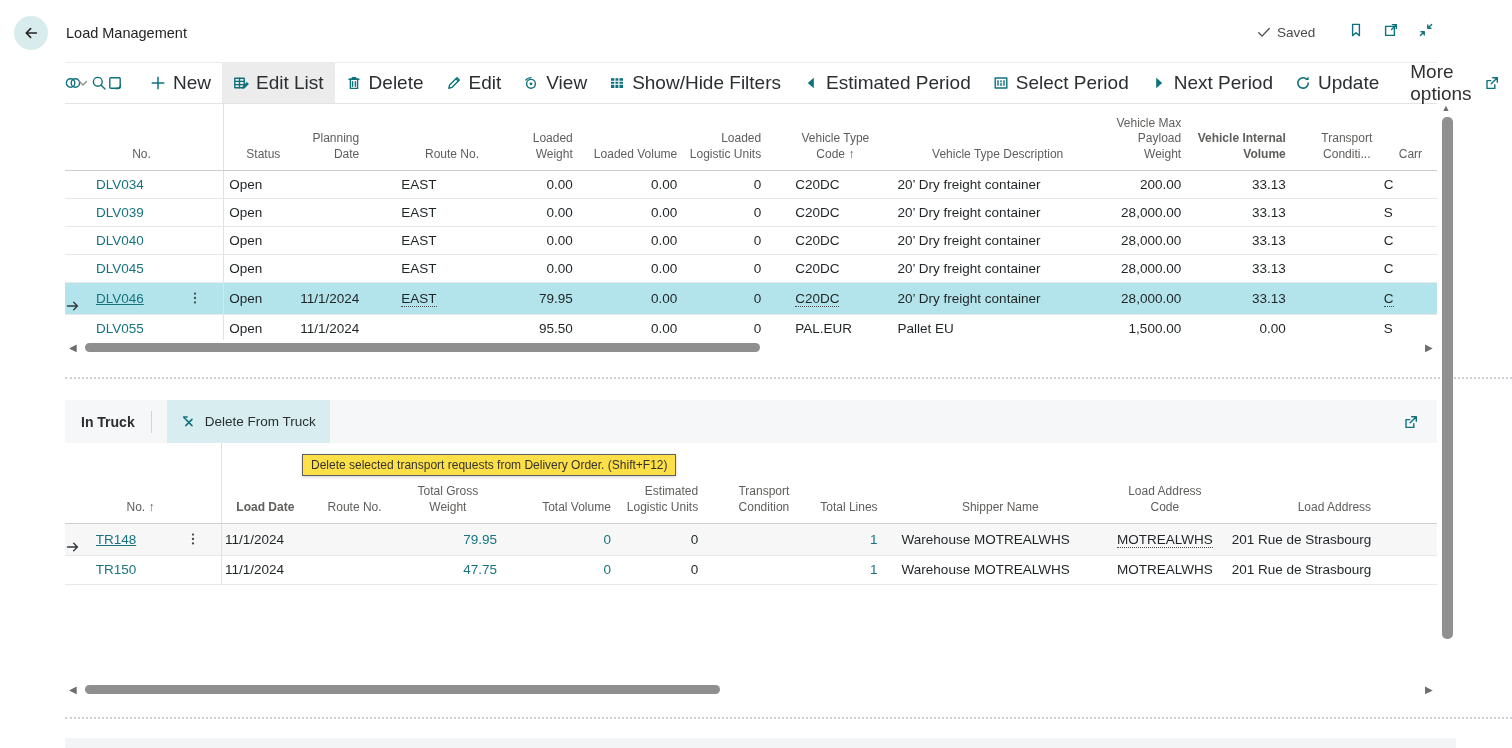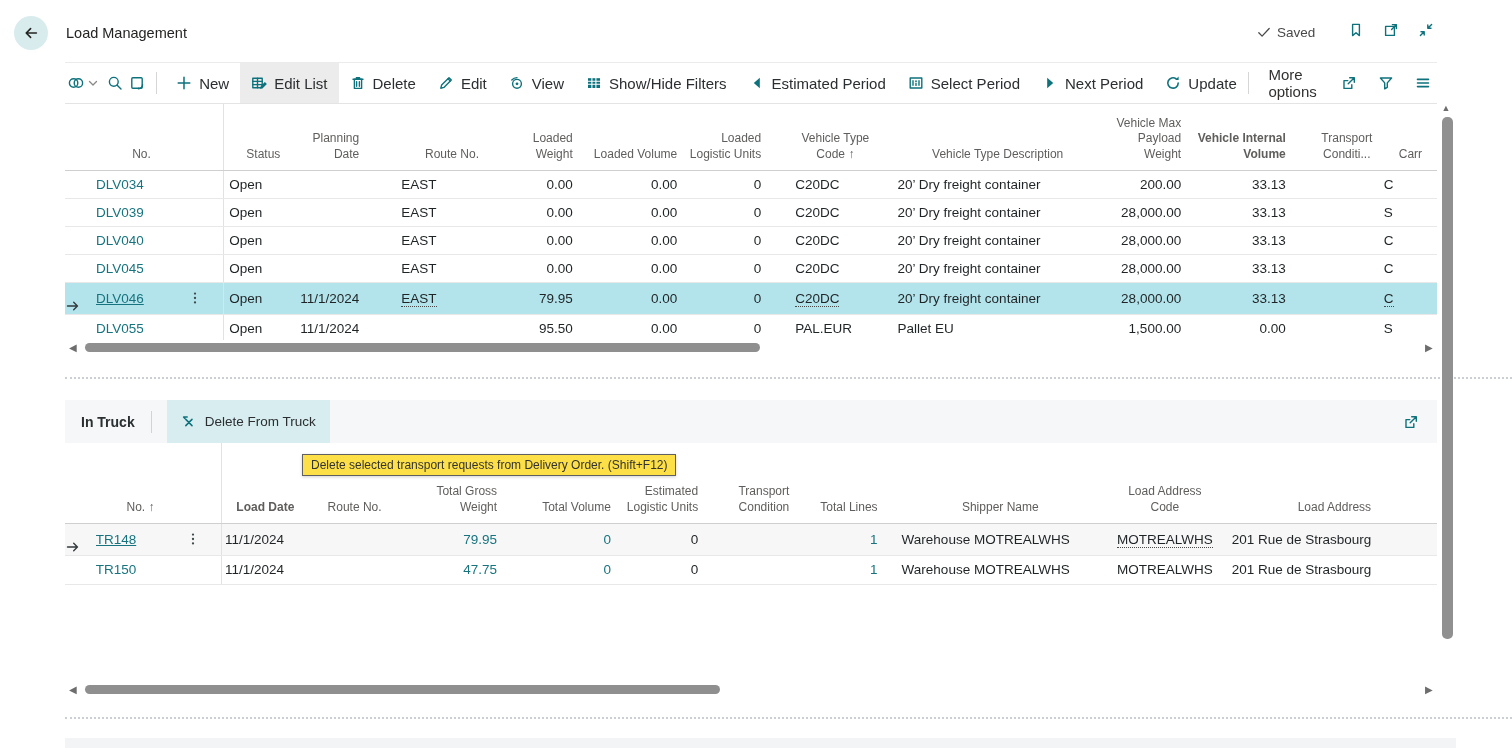--- a/index.html
+++ b/index.html
@@ -16,21 +16,21 @@
     background:#d8ecee; display:flex; align-items:center; justify-content:center; cursor:pointer; }
   .page-title { position:absolute; left:66px; top:25px; font-size:14.5px; color:#252423; }
   .save-status { position:absolute; left:1256px; top:24px; display:flex; align-items:center; gap:5px;
     color:#494949; font-size:13.5px; }
   .titlebar-icons { position:absolute; left:1348px; top:22px; display:flex; gap:19px; color:#0e727c; }
   .titlebar-icons .icon { cursor:pointer; }
 
   
   .toolbar { position:absolute; left:65px; top:62px; width:1372px; height:42px;
     border-top:1px solid #ebebeb; border-bottom:1px solid #e4e4e4;
-    display:flex; align-items:stretch; font-size:15px; color:#2b2f31; }
+    display:flex; align-items:stretch; font-size:19px; color:#2b2f31; }
   .tb-icon-btn { width:32px; display:flex; align-items:center; justify-content:center; color:#0e727c; cursor:pointer; }
   .tb-divider { width:1px; background:#d6d6d6; margin:9px 8px; }
   .tb-item { display:flex; align-items:center; gap:7px; padding:0 11px; cursor:pointer; white-space:nowrap; }
   .tb-item .icon { color:#0e727c; }
   .tb-item.active { background:#ececec; }
   .tb-more { display:flex; align-items:center; padding:0 12px; color:#323130; cursor:pointer; }
   .tb-right { display:flex; align-items:center; gap:21px; padding-right:6px; color:#0e727c; }
   .tb-right .icon { cursor:pointer; }
   .chev { margin-left:-6px; color:#8a8886; }
 
@@ -473,21 +473,21 @@
         <col style="width: 106px;">
         <col style="width: 230px;">
       </colgroup>
       <thead>
         <tr>
           <th class=""></th>
           <th class="">No. ↑</th>
           <th class="al-c"></th>
           <th class="" style="padding-left: 3px; font-weight: bold;">Load Date</th>
           <th class="" style="padding-left: 5px;">Route No.</th>
-          <th class="al-r" style="padding-right: 4px;">Total Gross Weight</th>
+          <th class="al-r" style="padding-right: 4px; text-align: center;">Total Gross Weight</th>
           <th class="al-r" style="padding-right: 4px;">Total Volume</th>
           <th class="al-r" style="padding-right: 4px;">Estimated Logistic Units</th>
           <th class="" style="padding-left: 22px;">Transport Condition</th>
           <th class="al-r" style="padding-right: 4px;">Total Lines</th>
           <th class="" style="padding-left: 20px;">Shipper Name</th>
           <th class="" style="padding-left: 18px;">Load Address Code</th>
           <th class="" style="padding-left: 19px;">Load Address</th>
         </tr>
       </thead>
       <tbody>

